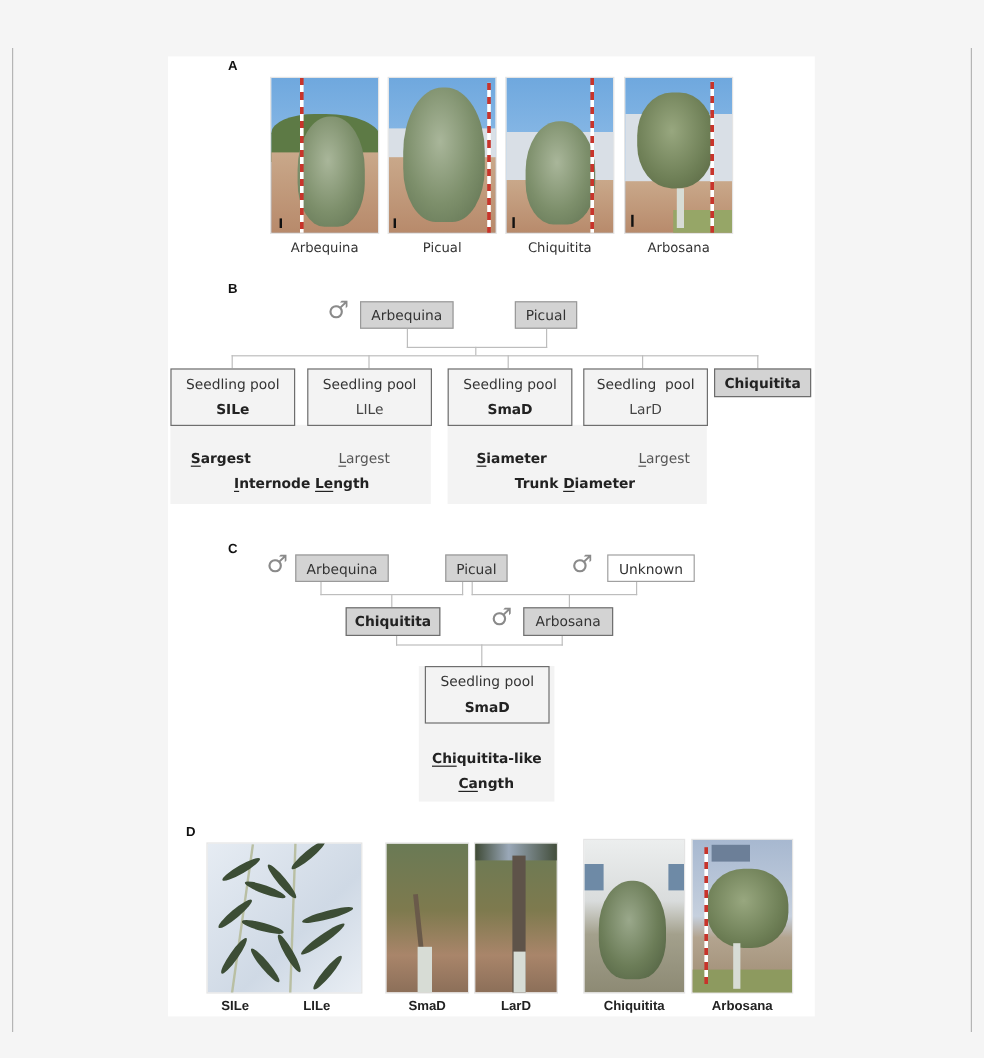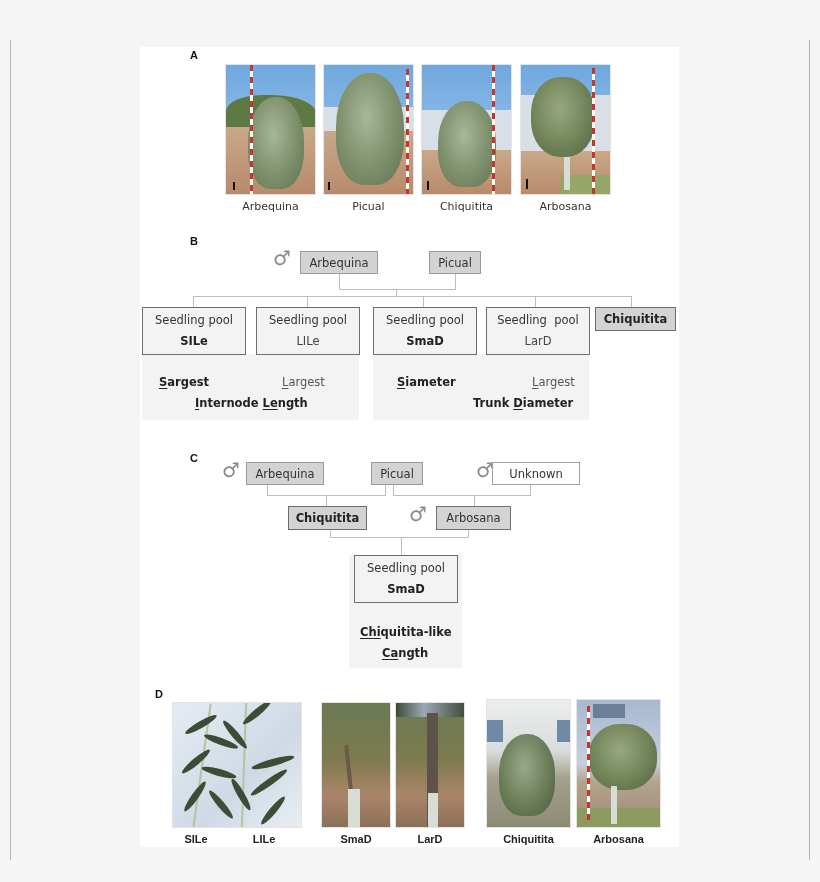--- a/index.html
+++ b/index.html
@@ -140,35 +140,35 @@
   <div class="desc b" style="left:55px;top:349px;text-align:right;">
     <u>I</u><span style="white-space:pre;">nternode </span><u>Le</u><span>ngth</span>
   </div>
 
   <div class="desc b" style="left:257px;top:328px;">
     <u>S</u><span>iameter</span>
   </div>
   <div class="desc n" style="left:392px;top:328px;">
     <u>L</u><span>argest</span>
   </div>
-  <div class="desc b" style="left:289px;top:349px;margin-left:44px;">
+  <div class="desc b" style="left:289px;top:349px;">
     <span style="white-space:pre;">Trunk </span><u>D</u><span>iameter</span>
   </div>
 
   <div class="plabel" style="left:50px;top:405px;">C</div>
 
   <span class="male" style="left:82px;top:413px;">♂</span>
   <div class="box grey" style="left:106px;top:415px;width:78px;height:23px;">
     <span>Arbequina</span>
   </div>
   <div class="box grey" style="left:231px;top:415px;width:52px;height:23px;">
     <span>Picual</span>
   </div>
   <span class="male" style="left:336px;top:413px;">♂</span>
-  <div class="box white" style="left:352px;top:415px;width:88px;height:23px;">
+  <div class="box white" style="left:366px;top:415px;width:73px;height:23px;">
     <span>Unknown</span>
   </div>
 
   <div class="conn" style="left:127px;top:438px;width:1px;height:11px;"></div>
   <div class="conn" style="left:245px;top:438px;width:1px;height:11px;"></div>
   <div class="conn" style="left:127px;top:448px;width:119px;height:1px;"></div>
   <div class="conn" style="left:186px;top:448px;width:1px;height:11px;"></div>
 
   <div class="conn" style="left:253px;top:438px;width:1px;height:11px;"></div>
   <div class="conn" style="left:390px;top:438px;width:1px;height:11px;"></div>

